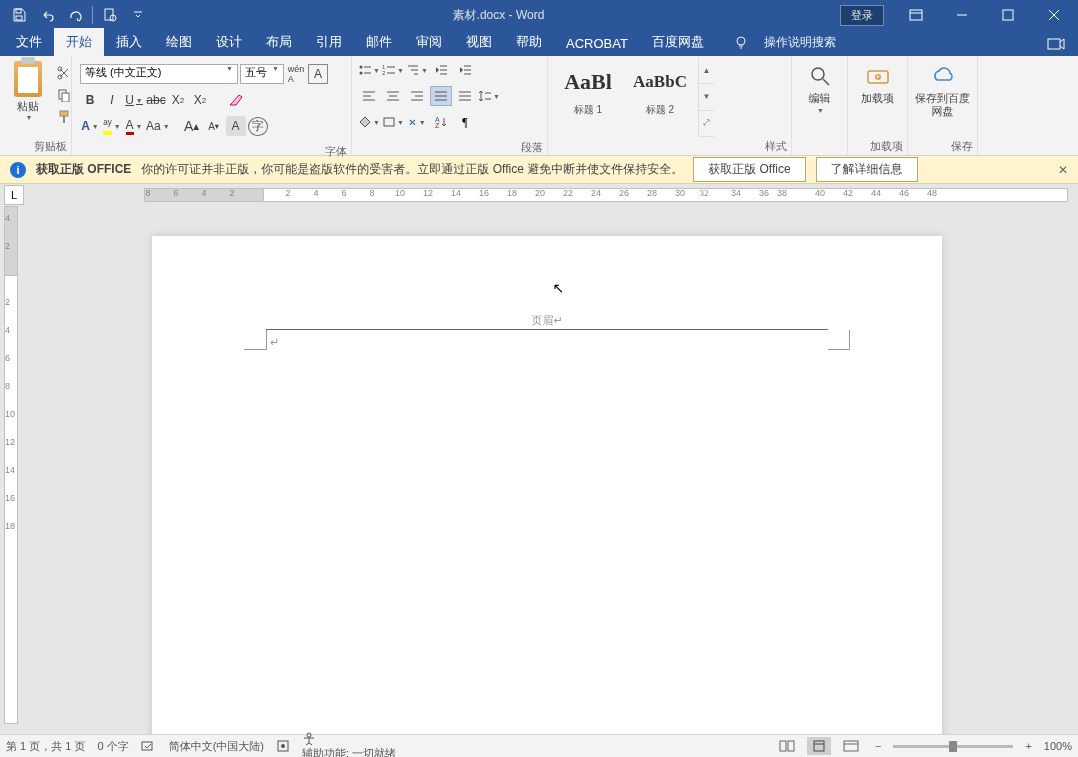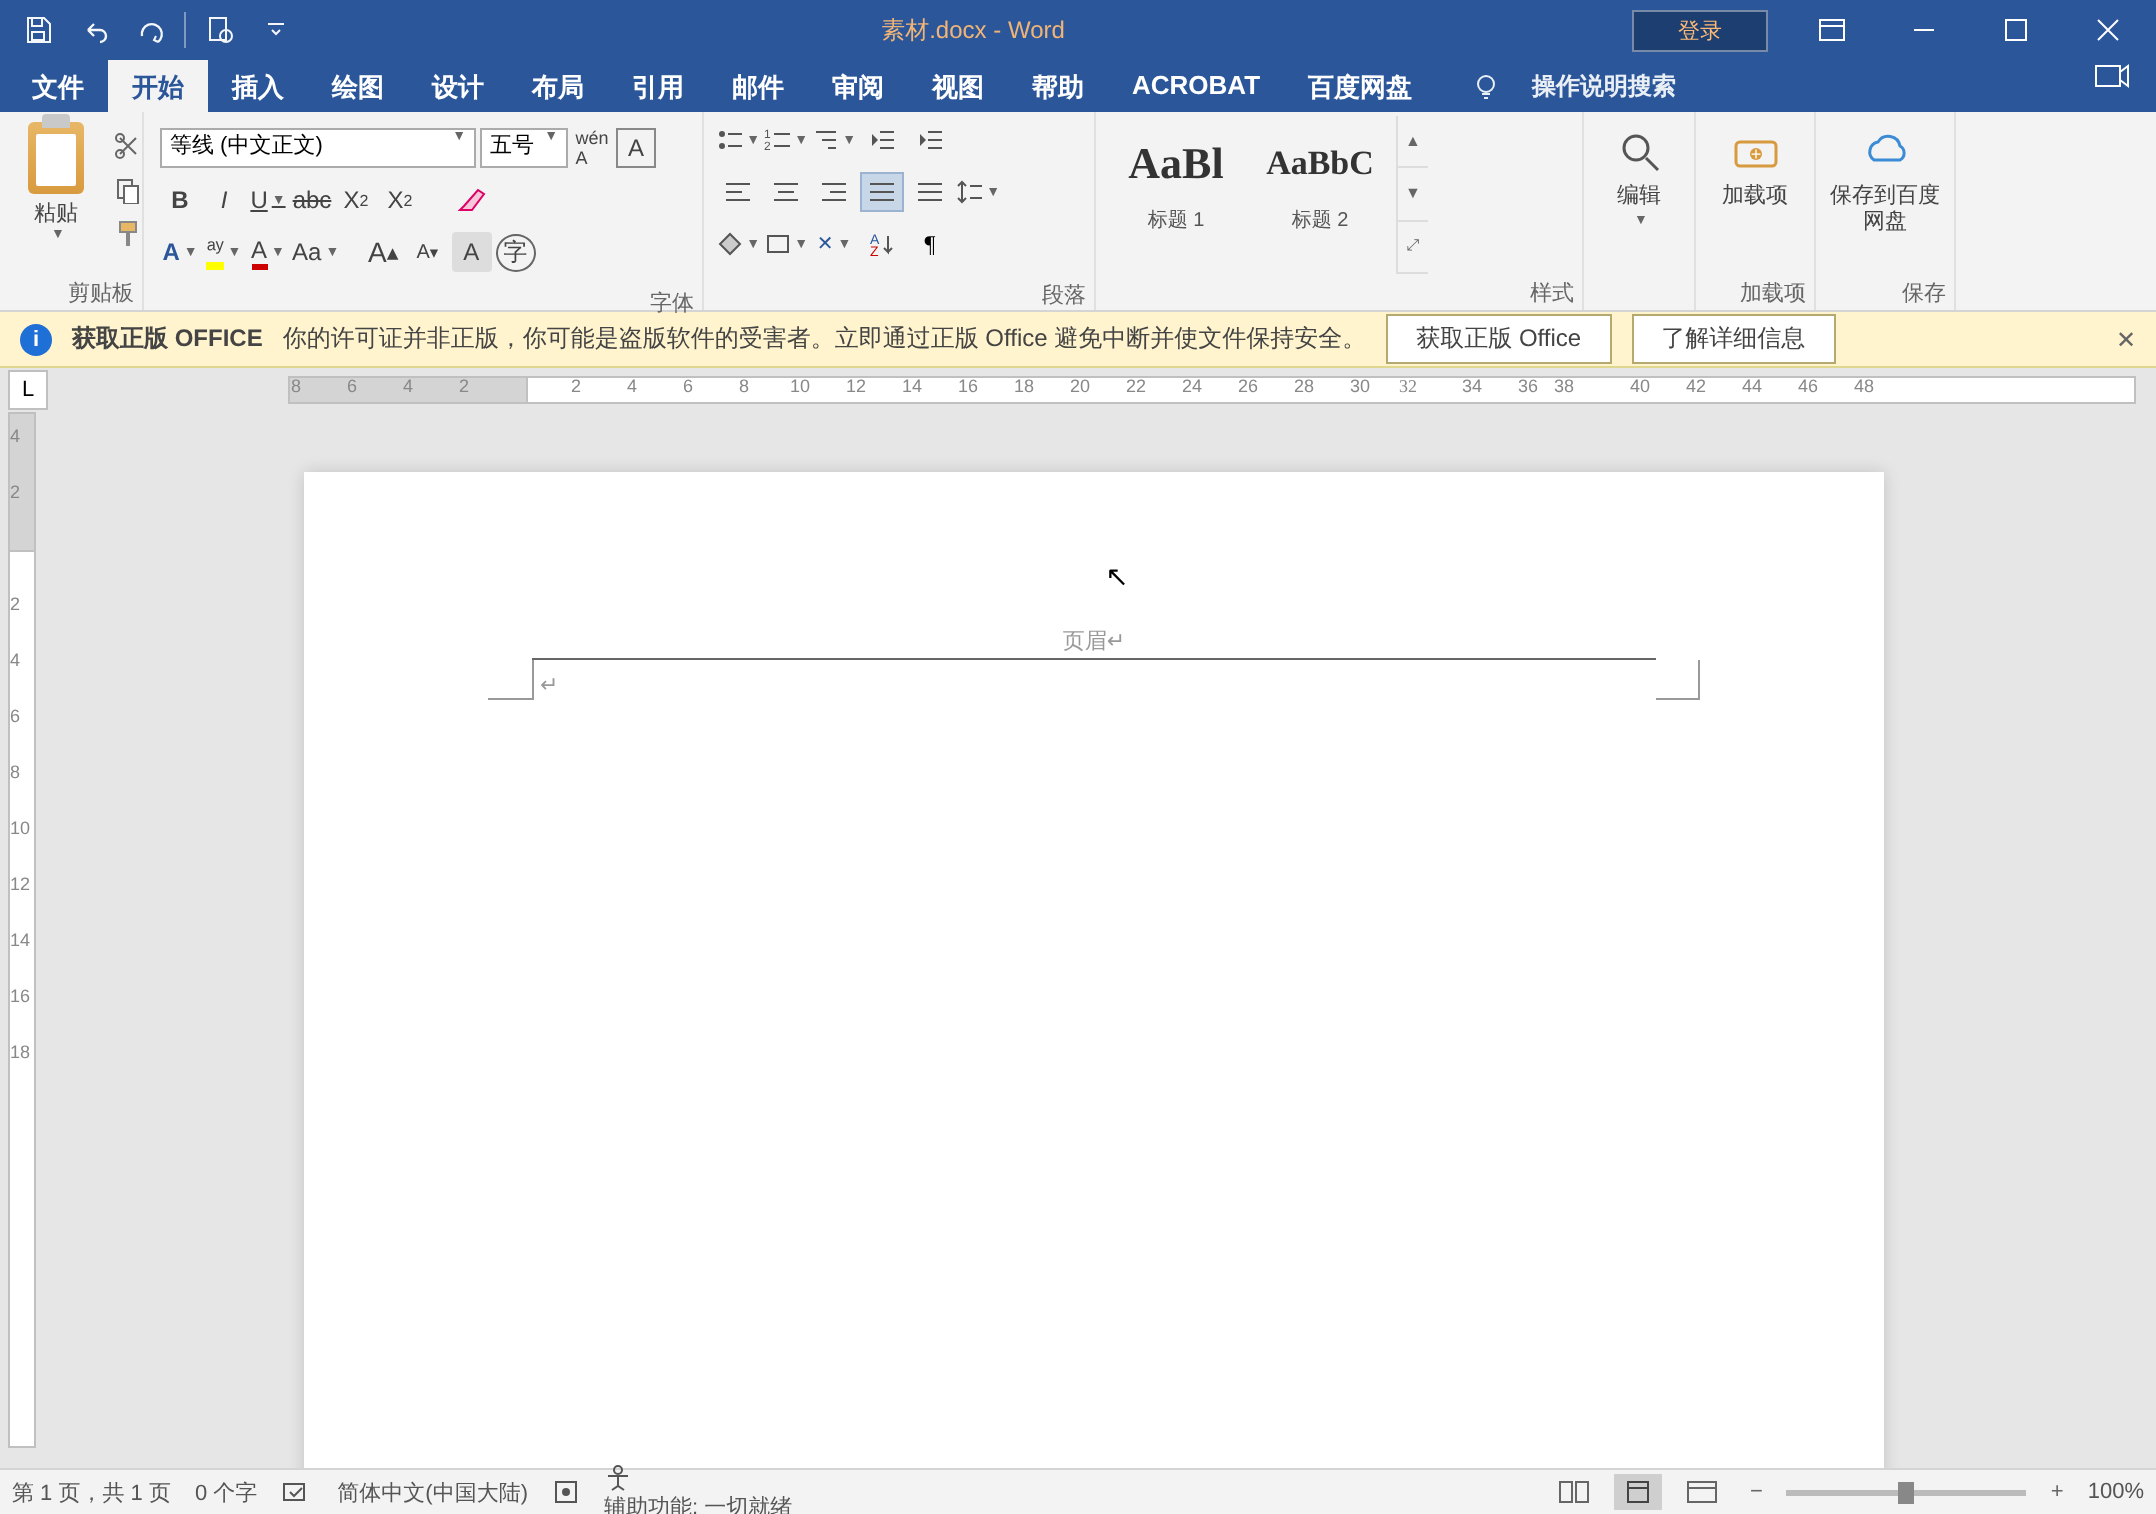--- a/index.html
+++ b/index.html
@@ -1,29 +1,29 @@
 <!DOCTYPE html>
 <html><head>
 <meta charset="utf-8">
 <style>
 * { margin: 0; padding: 0; box-sizing: border-box; font-family: "Microsoft YaHei", "Segoe UI", sans-serif; }
 body { width: 1078px; height: 757px; background: #e6e6e6; overflow: hidden; font-size: 12px; position: relative; }
 
 
-.title-bar { height: 30px; background: #2b579a; display: flex; align-items: center; color: #fdba74; }
+.title-bar { height: 30px; background: #2b579a; display: flex; align-items: center; color: #e5e5e5; }
 .qat { display: flex; align-items: center; gap: 6px; padding: 0 8px; }
 .qat-btn { width: 22px; height: 22px; display: flex; align-items: center; justify-content: center; cursor: pointer; opacity: 0.95; }
 .qat-sep { width: 1px; height: 18px; background: rgba(255,255,255,.4); }
 .title-center { flex: 1; text-align: center; font-size: 12px; opacity: .95; }
 .title-right { display: flex; align-items: center; gap: 2px; padding-right: 2px; }
-.login-btn { background: #1d3e71; border: 1px solid rgba(255,255,255,.4); padding: 2px 22px; font-size: 11px; margin-right: 8px; cursor: pointer; }
+.login-btn { background: #1d3e71; border: 1px solid rgba(255,255,255,.4); padding: 2px 10px; font-size: 11px; margin-right: 8px; cursor: pointer; }
 .win-btn { width: 44px; height: 30px; display: flex; align-items: center; justify-content: center; cursor: pointer; }
 
 
-.tab-strip { height: 26px; background: #2b579a; display: flex; align-items: flex-start; color: #fff; padding: 0 4px; font-weight: bold; }
+.tab-strip { height: 26px; background: #2b579a; display: flex; align-items: flex-end; color: #fff; padding: 0 4px; }
 .tab-item { padding: 5px 12px; font-size: 13px; cursor: pointer; }
 .tab-item.file { color: #fff; }
 .tab-item.active { background: #f3f3f3; color: #2b579a; }
 .tab-search { margin-left: 8px; display: flex; align-items: center; gap: 16px; padding: 5px 10px; opacity: .9; }
 .tab-share { margin-left: auto; width: 36px; display: flex; justify-content: center; padding-bottom: 4px; }
 
 
 .ribbon { height: 100px; background: #f3f3f3; border-bottom: 1px solid #d4d4d4; display: flex; }
 .ribbon-group { border-right: 1px solid #e0e0e0; display: flex; flex-direction: column; padding: 2px 4px 0; }
 .ribbon-group-body { flex: 1; display: flex; align-items: flex-start; }

